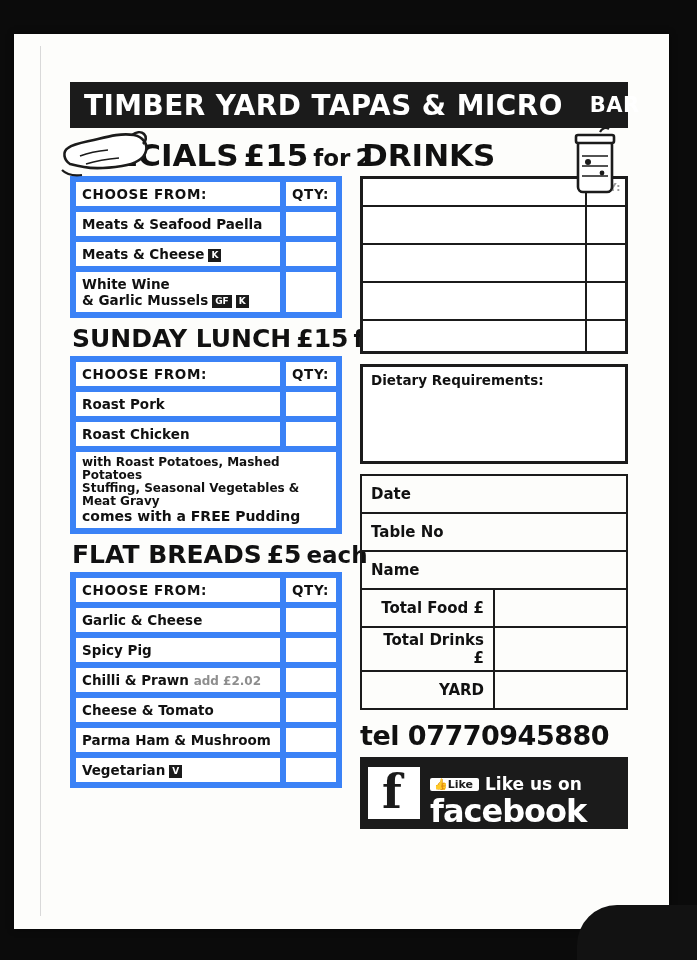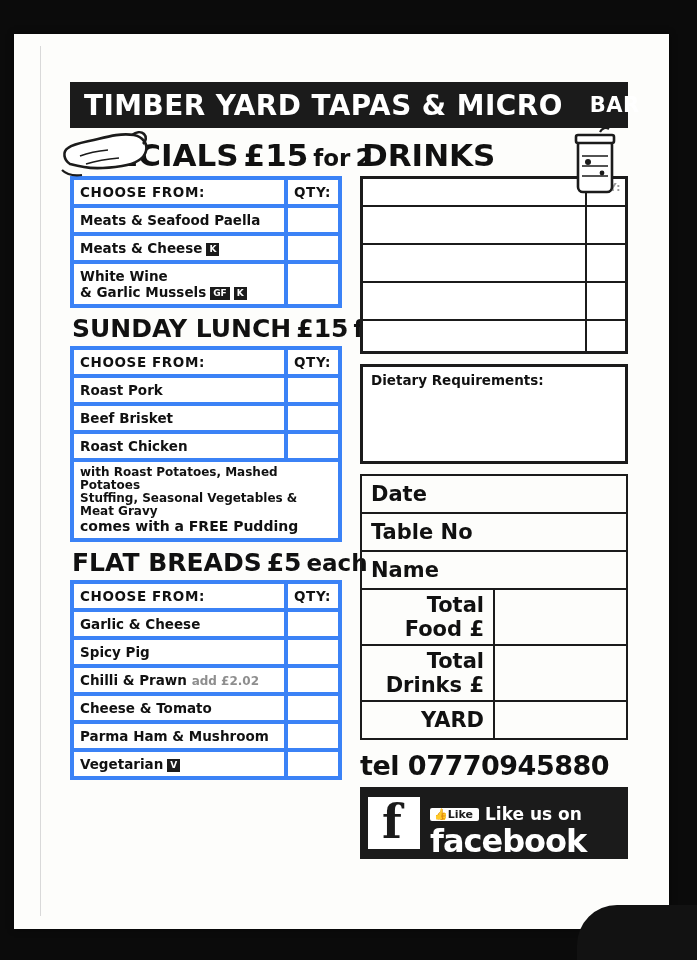--- a/index.html
+++ b/index.html
@@ -103,21 +103,21 @@
     border: 3px solid #1b1b1b;
     background: #fff;
     box-sizing: border-box;
   }
   table.menu-table {
     border-collapse: collapse;
     width: 100%;
     table-layout: fixed;
   }
   table.menu-table td {
-    border: 4px solid #3b82f6;
+    border: 6px solid #3b82f6;
     padding: 4px 6px;
     font-family: "DejaVu Sans", sans-serif;
     font-weight: bold;
     font-size: 13.5px;
     color: #111;
     vertical-align: middle;
   }
   td.qty-col { width: 38px; }
   .hdr td {
     font-size: 10.5px;
@@ -193,21 +193,21 @@
     width: 100%;
     table-layout: fixed;
     margin-top: 10px;
   }
   table.info-table td {
     border: 2px solid #1b1b1b;
     height: 30px;
     padding: 3px 9px;
     font-family: "DejaVu Sans", sans-serif;
     font-weight: bold;
-    font-size: 21px;
+    font-size: 15px;
     color: #111;
   }
   td.val-col { width: 110px; }
   td.total-label { text-align: right; font-size: 16px; padding-right: 10px; }
   td.total-grand { text-align: right; font-size: 19px; }
 
   .tel {
     font-family: "DejaVu Sans", sans-serif;
     font-weight: bold;
     font-size: 27px;
@@ -356,24 +356,20 @@
           </div>
 
           <table class="menu-table box">
             <tbody>
                 <tr class="hdr">
               <td>CHOOSE FROM:</td>
               <td class="qty-col">QTY:</td>
             </tr>
             <tr>
               <td>Roast Pork</td>
-              <td class="qty-col"></td>
-            </tr>
-            <tr>
-              <td>Beef Brisket</td>
               <td class="qty-col"></td>
             </tr>
             <tr>
               <td>Roast Chicken</td>
               <td class="qty-col"></td>
             </tr>
             <tr>
               <td colspan="2">
                 <div class="sub">with Roast Potatoes, Mashed Potatoes</div>
                 <div class="sub">Stuffing, Seasonal Vegetables &amp; Meat Gravy</div>

